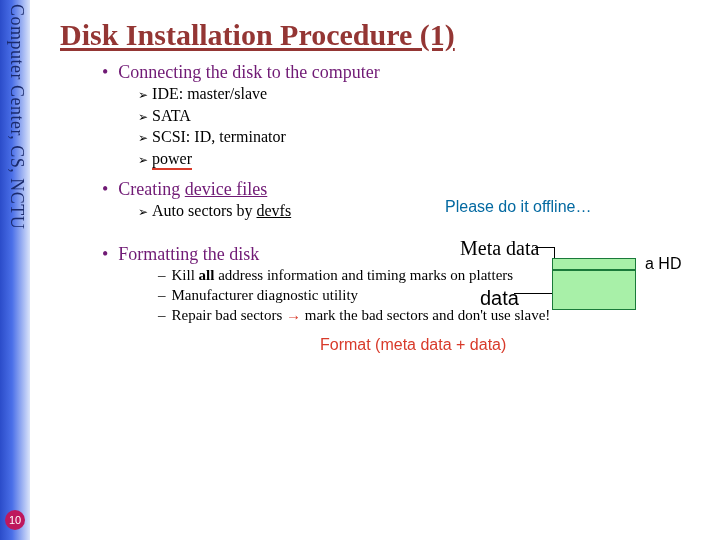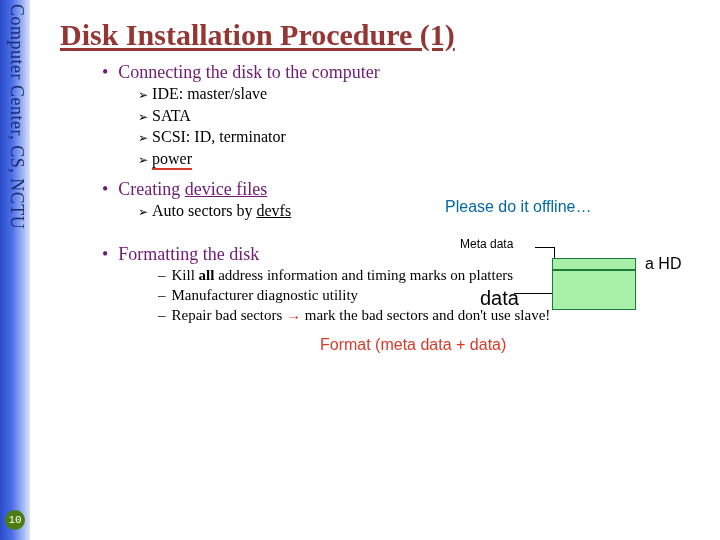--- a/index.html
+++ b/index.html
@@ -25,24 +25,24 @@
     font-weight: normal;
     writing-mode: vertical-rl;
     text-orientation: mixed;
     transform: rotate(0deg);
     letter-spacing: 0.5px;
   }
   .page-num {
     position: absolute;
     left: 5px; bottom: 10px;
     width: 20px; height: 20px;
-    background: #4d7c0f;
+    background: #be185d;
     border-radius: 50%;
     color: #fff;
-    font-family: Liberation Mono, monospace;
+    font-family: Liberation Sans, sans-serif;
     font-size: 11px;
     display: flex;
     align-items: center;
     justify-content: center;
   }
   .content {
     position: absolute;
     left: 60px; top: 0;
     width: 650px;
   }
@@ -101,22 +101,22 @@
     position: absolute;
     left: 410px; top: 198px;
     font-family: Arial, sans-serif;
     font-size: 16px;
     color: #0369a1;
     margin-left: 35px;
   }
   .meta-label {
     position: absolute;
     left: 460px; top: 237px;
-    font-family: Liberation Sans, sans-serif;
-    font-size: 12px;
+    font-family: Liberation Serif, serif;
+    font-size: 20px;
     color: #000;
   }
   .data-label {
     position: absolute;
     left: 480px; top: 287px;
     font-family: Arial, sans-serif;
     font-size: 20px;
     color: #000;
   }
   .hd-label {

